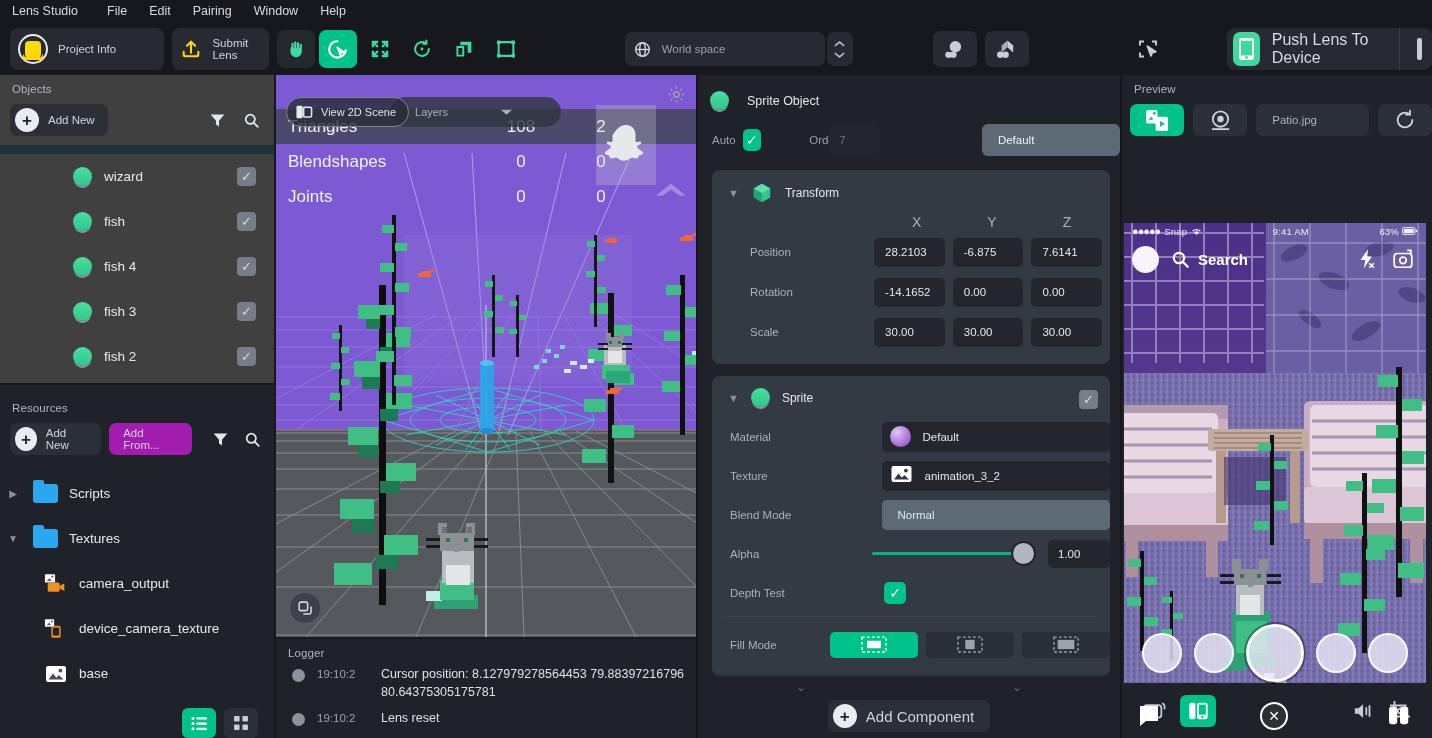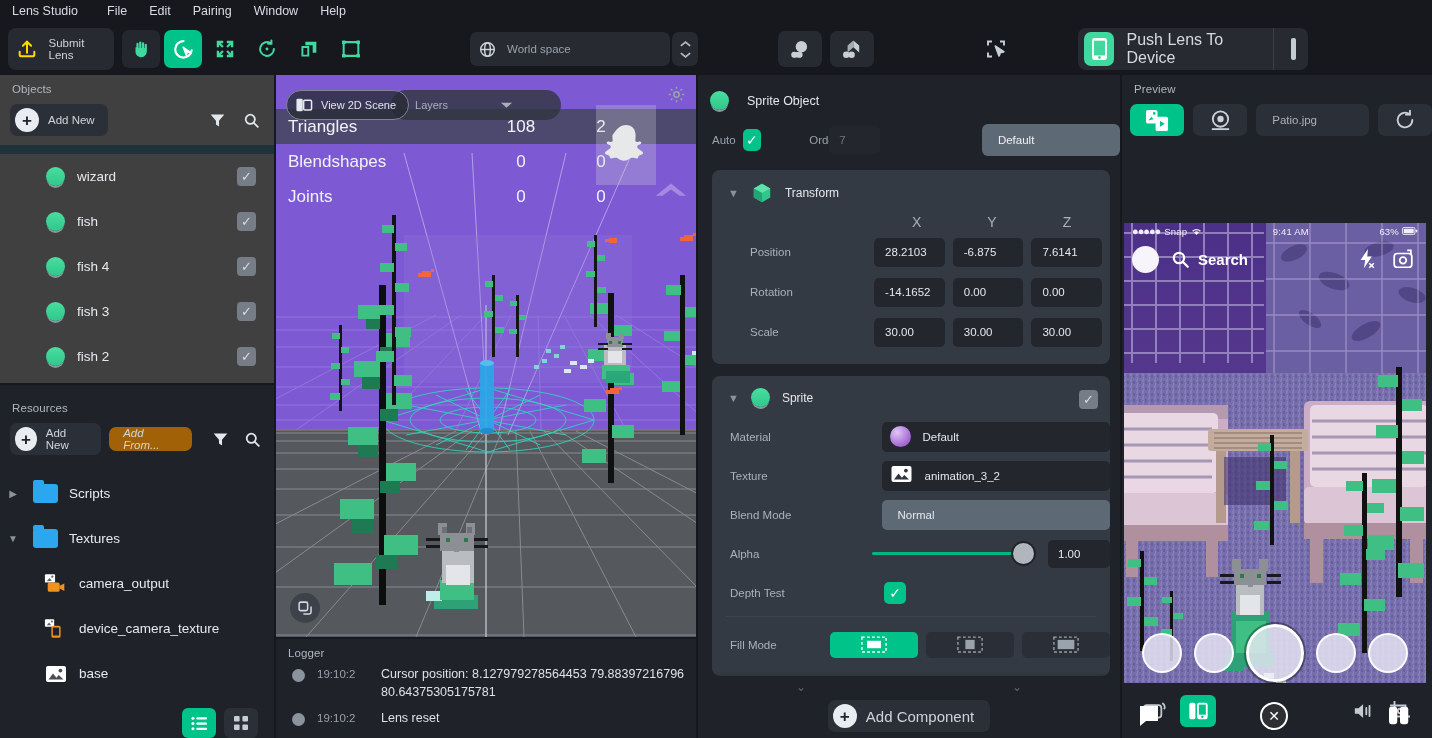--- a/index.html
+++ b/index.html
@@ -92,29 +92,29 @@
     height: 32px; background: #2b2f37; border-radius: 7px; display: flex; align-items: center;
     padding: 0 13px 0 5px; gap: 9px;
   }
   .addnew-btn .lbl { font-size: 11.5px; color: #cfd4da; }
   .plus-circ {
     width: 24px; height: 24px; border-radius: 50%; background: #e9edf1;
     display: flex; align-items: center; justify-content: center; color: #22252b;
     font-size: 17px; line-height: 1; font-weight: 700;
   }
   .addfrom-btn {
-    height: 24px; background: #a16207; border-radius: 7px; display: flex; align-items: center;
-    padding: 0 14px; font-size: 11.5px; color: #cfd4da; font-style: italic;
+    height: 32px; background: #a21caf; border-radius: 7px; display: flex; align-items: center;
+    padding: 0 14px; font-size: 11.5px; color: #cfd4da;
   }
   .icon-btn { width: 26px; height: 26px; display: flex; align-items: center; justify-content: center; color: #e2e7ec; }
 
   .hl-band { height: 9px; background: #20333a; }
   .list-scroll { position: relative; }
   .obj-row {
-    height: 45px; display: flex; align-items: center; padding-left: 46px; gap: 12px;
+    height: 45px; display: flex; align-items: center; padding-left: 73px; gap: 12px;
     position: relative;
   }
   .obj-dot {
     width: 19px; height: 19px; border-radius: 50%;
     background: linear-gradient(#4ade9f, #2fc78b);
     box-shadow: 0 3px 0 -1px #8d959e;
   }
   .obj-name { font-size: 13.5px; color: #e6eaee; }
   .obj-check {
     position: absolute; right: 18px; width: 19px; height: 19px; border-radius: 4px;
@@ -144,21 +144,21 @@
     background: #2b2f37; color: #c8ced5;
   }
   .view-toggle.active { background: #00c389; color: #ffffff; }
 
   
   .scene-col { position: absolute; top: 75px; left: 276px; width: 420px; height: 663px; }
   .viewport { position: absolute; top: 0; left: 0; width: 420px; height: 562px; overflow: hidden; background: #4e4e4e; }
   .vp-sky { position: absolute; top:0; left:0; width: 420px; height: 355px; background: #7d5ad4; }
   .vp-ground { position: absolute; top: 355px; left: 0; width: 420px; height: 207px; background: #55585d; }
   .grid-lines { position: absolute; inset: 0; pointer-events: none; }
-  .vp-topbar { position: absolute; top: 15px; left: 10px; display: flex; align-items: center; gap: 0; z-index: 7;}
+  .vp-topbar { position: absolute; top: 22px; left: 10px; display: flex; align-items: center; gap: 0; z-index: 7;}
   .view2d-pill {
     height: 30px; border: 1px solid #7e868f; border-radius: 15px; background: rgba(40,44,52,.78);
     display: flex; align-items: center; padding: 0 12px 0 8px; gap: 8px; position: relative; z-index: 2;
   }
   .view2d-pill .lbl { font-size: 11px; color: #dfe4e9; }
   .layers-pill {
     height: 30px; border-radius: 15px; background: rgba(48,53,61,.80);
     display: flex; align-items: center; padding: 0 10px 0 24px; gap: 52px; margin-left: -18px; z-index: 1;
   }
   .layers-pill .lbl { font-size: 11px; color: #a7afb8; }
@@ -291,20 +291,26 @@
     <div class="menu-item first">Lens Studio</div>
     <div class="menu-item">File</div>
     <div class="menu-item">Edit</div>
     <div class="menu-item">Pairing</div>
     <div class="menu-item">Window</div>
     <div class="menu-item">Help</div>
   </div>
 
   <div class="toolbar">
 
+    <div class="tb-pill" style="margin-left:10px;width:172px;">
+      <div class="circ-ring">
+          <div class="ghost-yellow"></div>
+        </div>
+      <div class="lbl">Project Info</div>
+    </div>
 
     <div class="tb-pill" style="margin-left:8px;width:106px;">
       <div style="width:28px;height:28px;display:flex;align-items:center;justify-content:center;">
         <svg width="22" height="22" viewBox="0 0 24 24" fill="none" stroke="#ffd900" stroke-width="2.2" stroke-linecap="round" stroke-linejoin="round">
           <path d="M4 15v3a2 2 0 0 0 2 2h12a2 2 0 0 0 2-2v-3"></path>
             <path d="M12 16V4"></path>
             <path d="M7.5 8.5 12 4l4.5 4.5"></path>
         </svg>
       </div>
       <div class="lbl">Submit Lens</div>

